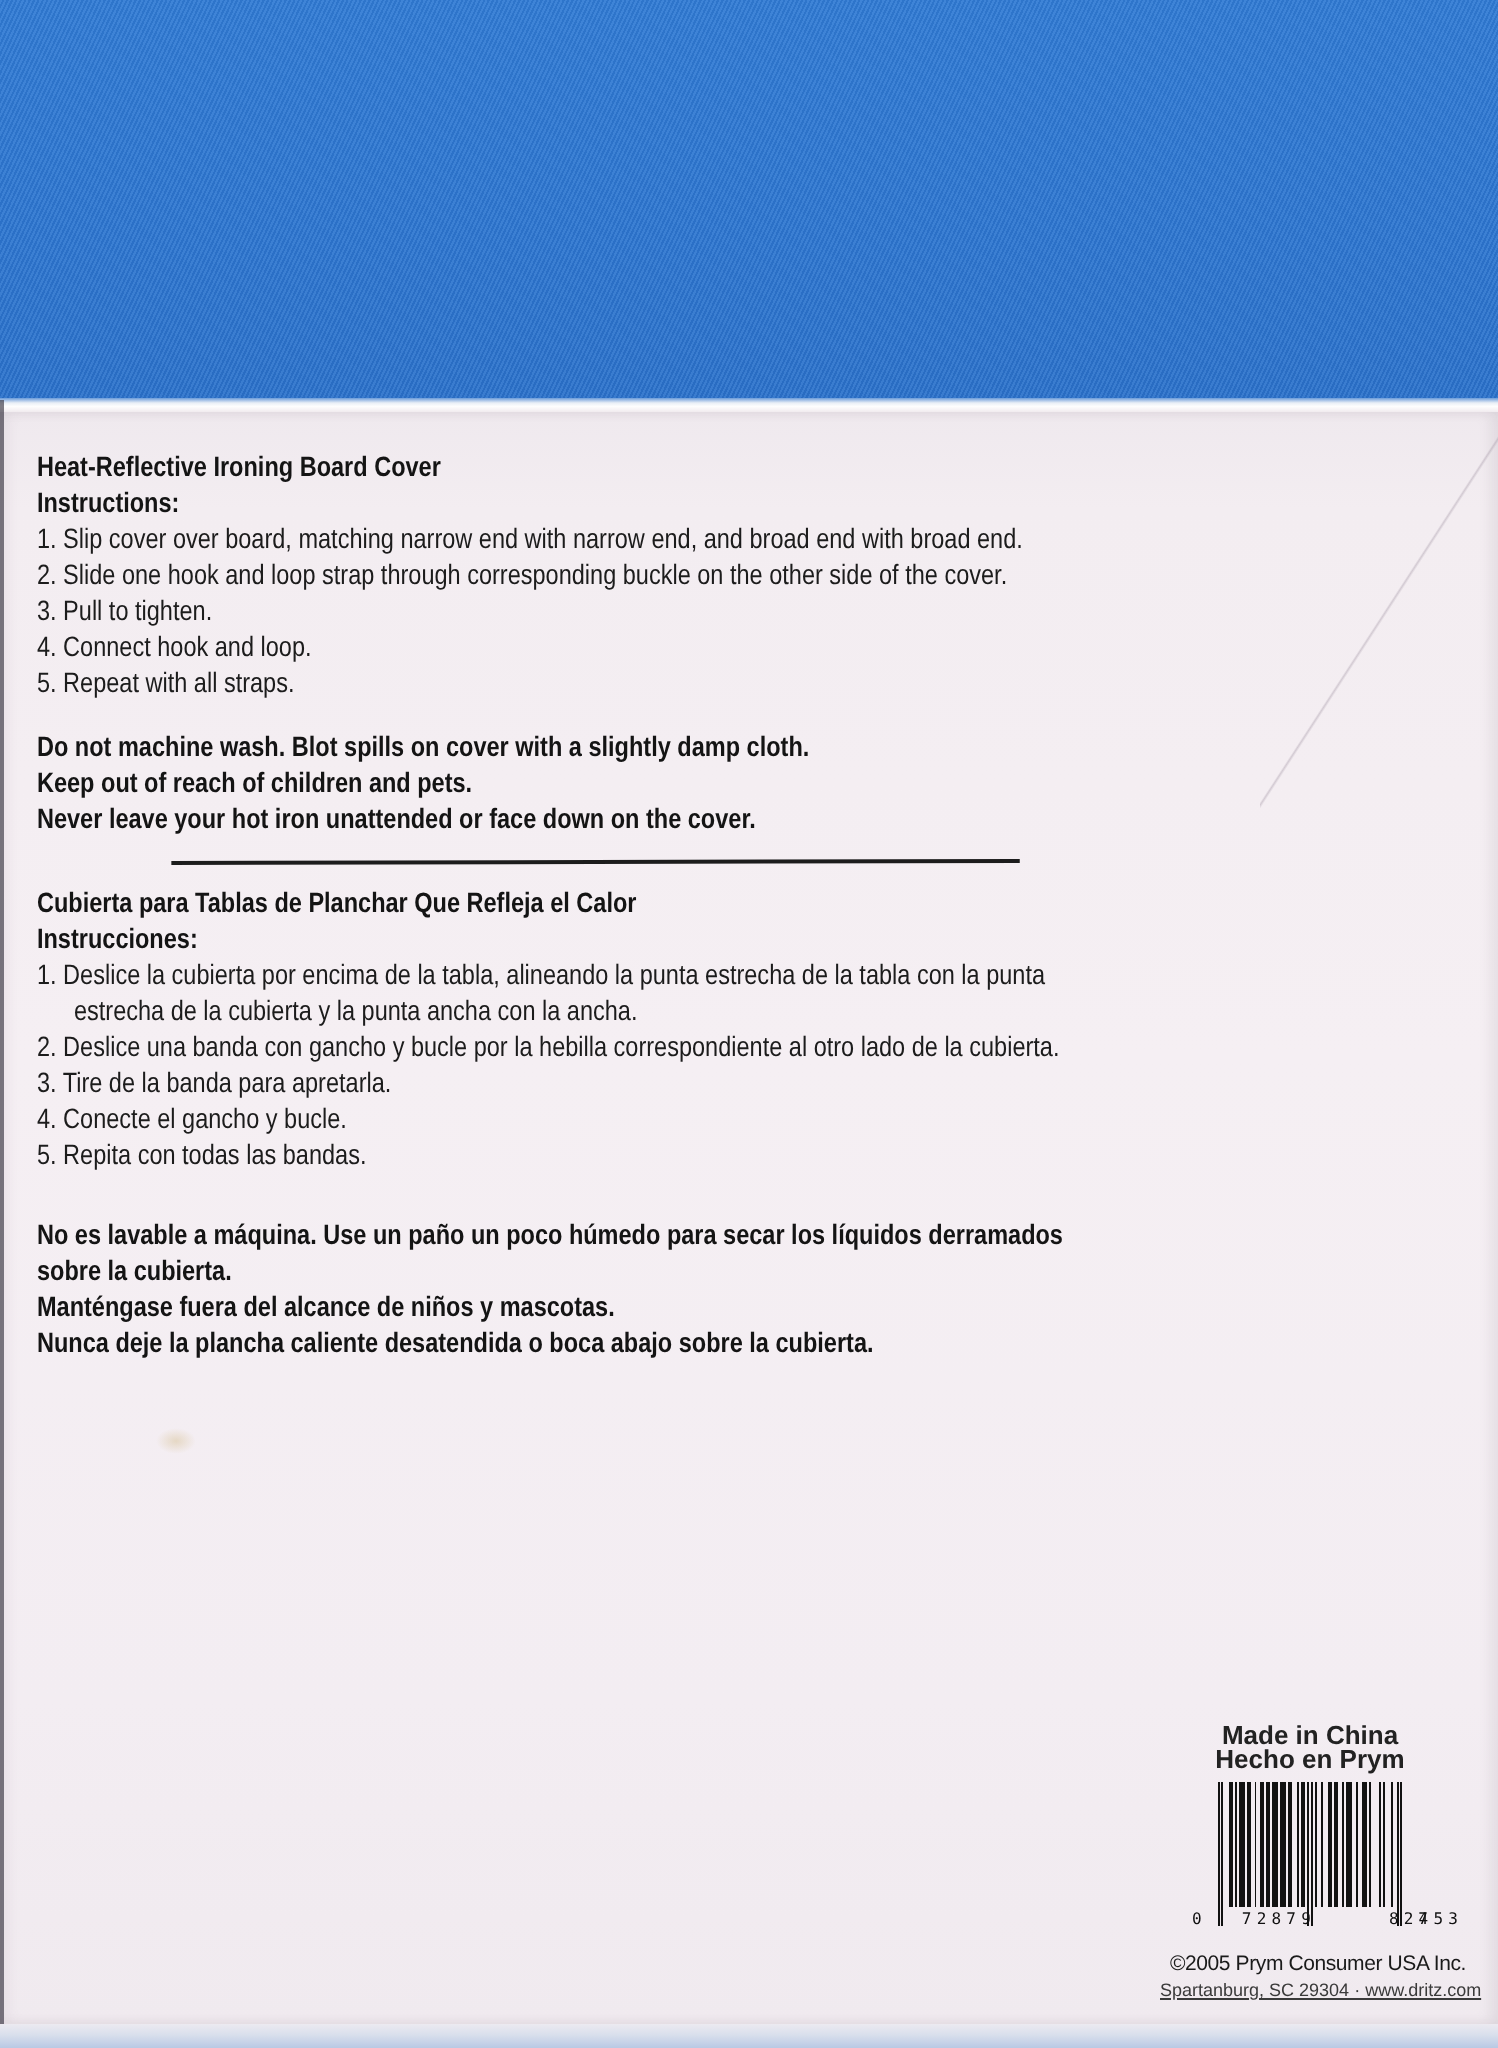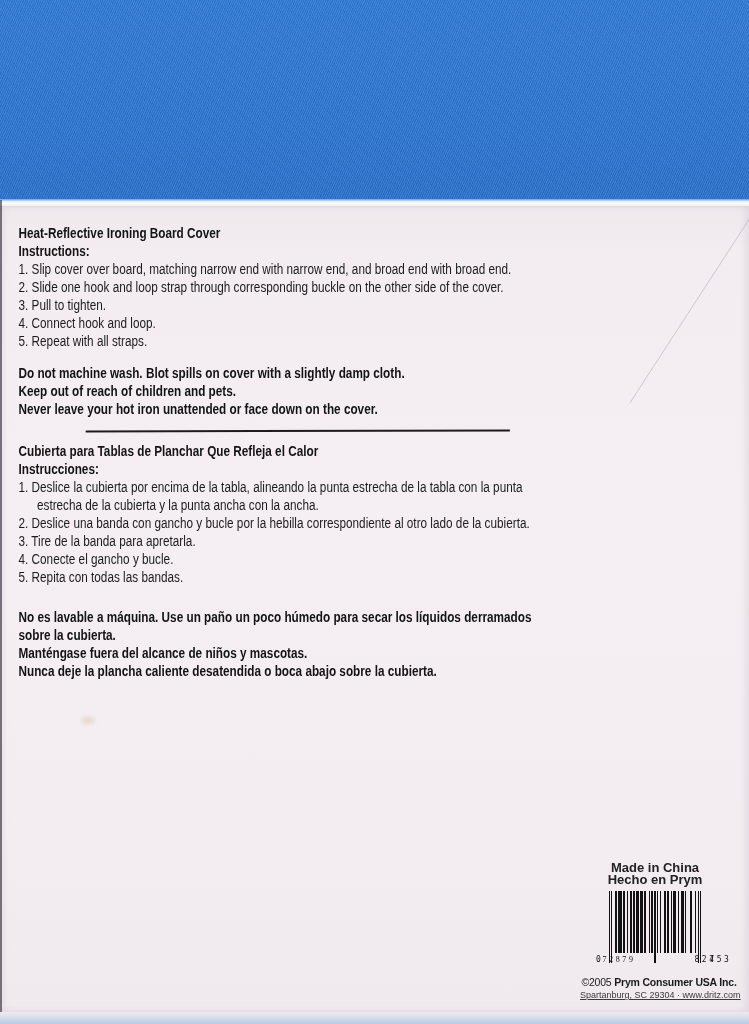--- a/index.html
+++ b/index.html
@@ -64,27 +64,27 @@
   .upc{
     position:absolute;top:891px;left:596px;width:118px;height:82px;
   }
   .upc svg{position:absolute;left:11px;top:0;shape-rendering:crispEdges;}
   .upc .digit{
     position:absolute;font-family:"DejaVu Sans Mono","Liberation Mono",monospace;
     font-size:8px;line-height:9px;color:#111;bottom:9px;
   }
   .upc .d-first{left:0;}
   .upc .d-last{right:0;}
-  .upc .d-left{left:2px;width:42px;text-align:center;letter-spacing:2.6px;font-family:Liberation Serif, serif;}
+  .upc .d-left{left:20px;width:42px;text-align:right;letter-spacing:2.6px;}
   .upc .d-right{left:60px;width:42px;text-align:center;letter-spacing:2.6px;padding-left:36px;}
   .copyright{
     position:absolute;top:976px;left:580px;width:158px;text-align:center;
     font-size:10.5px;line-height:13px;letter-spacing:-0.2px;color:#1a1a1a;white-space:nowrap;
   }
-  .copyright .co{font-weight:700;}
+  .copyright .co{font-weight:400;}
   .address{
     position:absolute;top:989px;left:580px;width:158px;text-align:center;
     font-size:9px;line-height:12px;color:#3a3a3a;white-space:nowrap;text-decoration:underline;
   }
 </style>
 </head>
 <body>
 
 <div class="scene">
 

